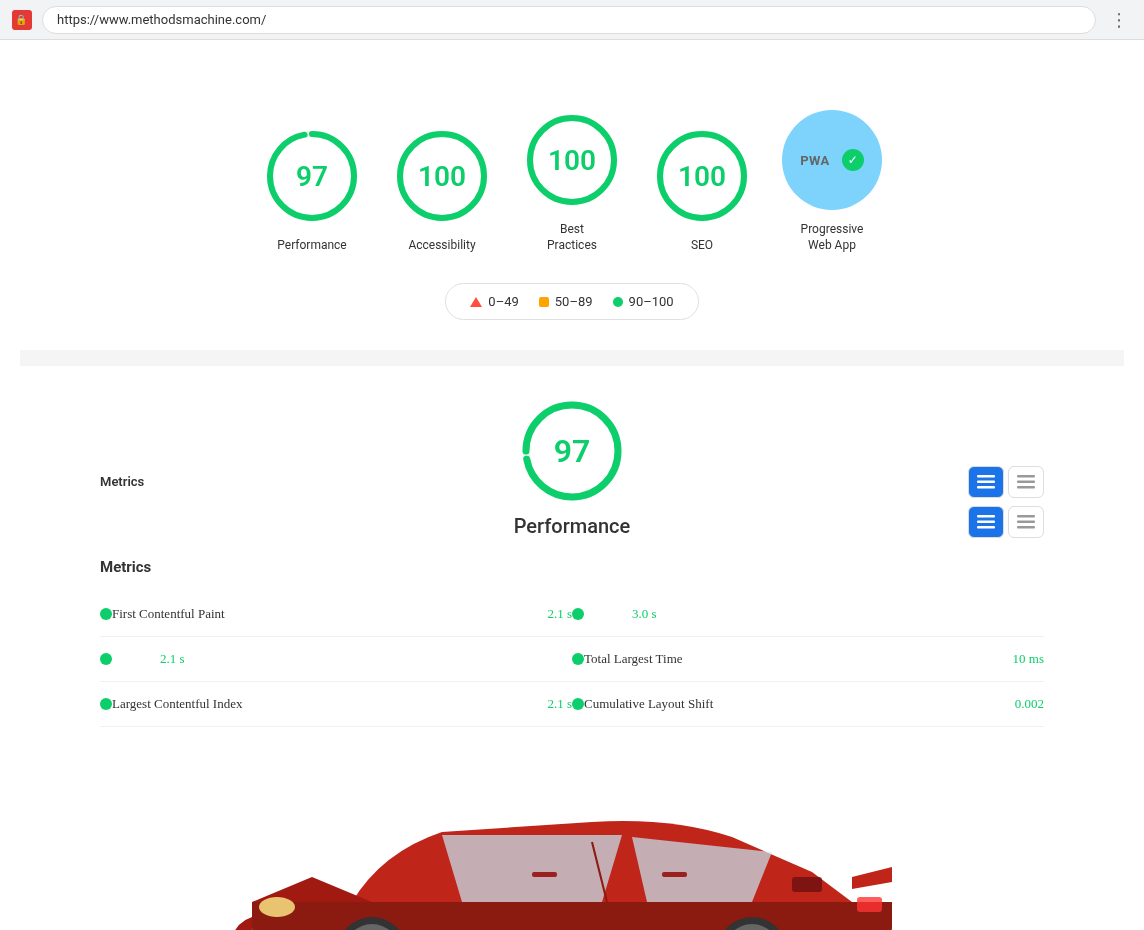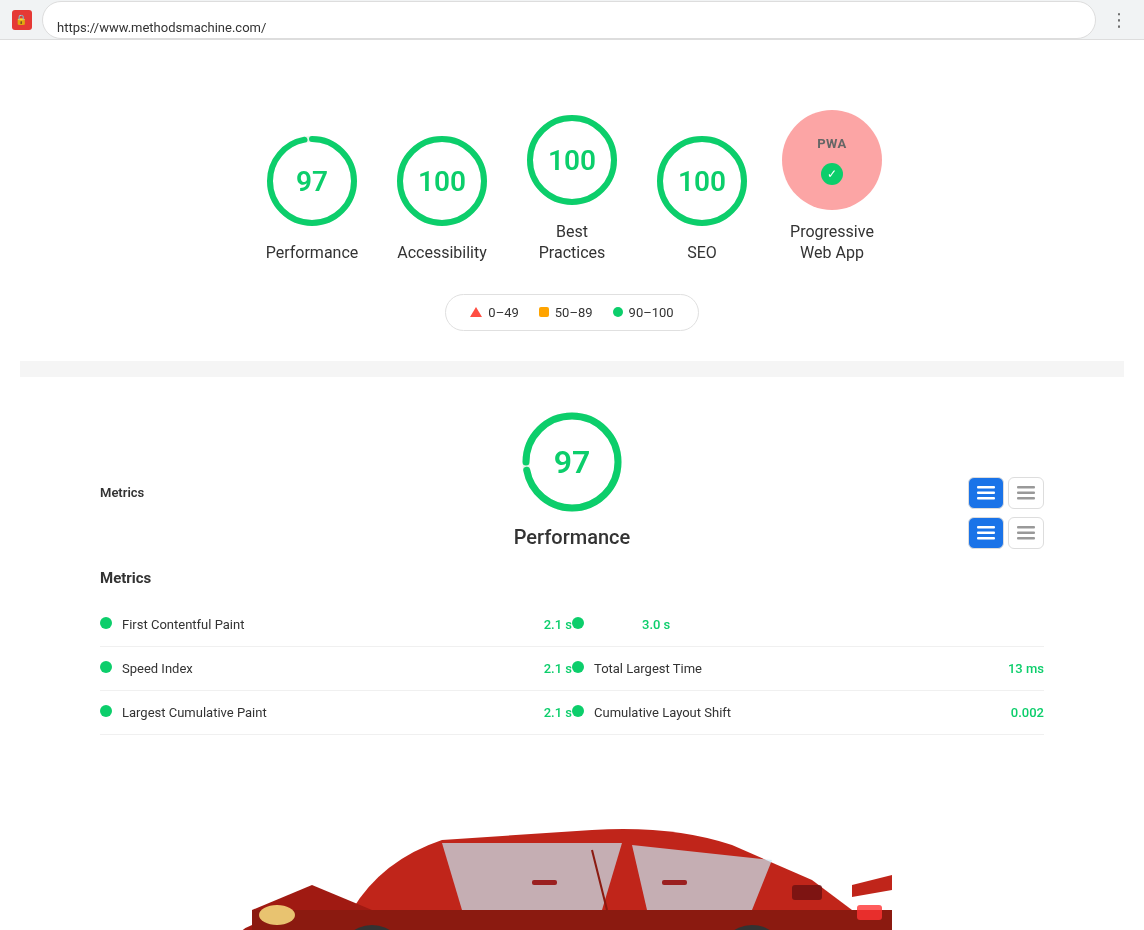--- a/index.html
+++ b/index.html
@@ -32,27 +32,27 @@
       flex-shrink: 0;
     }
     .browser-icon::after {
       content: '🔒';
       font-size: 10px;
     }
     .address-bar {
       flex: 1;
       background: white;
       border-radius: 20px;
-      padding: 18px 14px;
+      padding: 8px 14px;
       font-size: 13px;
       color: #333;
       border: 1px solid #ddd;
       height: 28px;
       display: flex;
-      align-items: flex-start;
+      align-items: center;
     }
     .browser-menu {
       color: #666;
       font-size: 18px;
       cursor: pointer;
       padding: 0 4px;
     }
 
     
     .main-content {
@@ -114,34 +114,34 @@
       position: absolute;
       top: 50%;
       left: 50%;
       transform: translate(-50%, -50%);
       font-size: 28px;
       font-weight: 600;
       color: #0cce6b;
     }
 
     .score-label {
-      font-size: 16px;
+      font-size: 12px;
       color: #333;
       text-align: center;
       line-height: 1.3;
     }
 
     
     .pwa-circle {
       width: 100px;
       height: 100px;
       border-radius: 50%;
-      background: #fca5a5;
-      display: flex;
-      flex-direction: column;
+      background: #7dd3fc;
+      display: flex;
+      flex-direction: row;
       align-items: center;
       justify-content: center;
       gap: 12px;
     }
 
     .pwa-text {
       font-size: 13px;
       font-weight: 700;
       color: #666;
       letter-spacing: 0.5px;
@@ -306,23 +306,25 @@
     }
 
     .metrics-grid {
       display: grid;
       grid-template-columns: 1fr 1fr;
       gap: 0;
     }
 
     .metric-row {
       display: flex;
-      gap: 10px;
+      align-items: center;
+      gap: 0;
       padding: 14px 0;
       border-bottom: 1px solid #f0f0f0;
+      font-family: Liberation Serif, serif;
     }
 
     .metric-dot {
       width: 12px;
       height: 12px;
       background: #0cce6b;
       border-radius: 50%;
       flex-shrink: 0;
     }
 
@@ -505,39 +507,38 @@
       <div class="metrics-grid">
 
         <div>
           <div class="metric-row">
             <div class="metric-dot"></div>
             <span class="metric-name">First Contentful Paint</span>
             <span class="metric-value">2.1 s</span>
           </div>
           <div class="metric-row">
             <div class="metric-dot"></div>
-            <span class="metric-name">Speed Index</span>
             <span class="metric-value">2.1 s</span>
           </div>
           <div class="metric-row">
             <div class="metric-dot"></div>
-            <span class="metric-name">Largest Cumulative Paint</span>
+            <span class="metric-name">Largest Contentful Index</span>
             <span class="metric-value">2.1 s</span>
           </div>
         </div>
 
         <div>
           <div class="metric-row">
             <div class="metric-dot"></div>
             <span class="metric-value">3.0 s</span>
           </div>
           <div class="metric-row">
             <div class="metric-dot"></div>
             <span class="metric-name">Total Largest Time</span>
-            <span class="metric-value">13 ms</span>
+            <span class="metric-value">10 ms</span>
           </div>
           <div class="metric-row">
             <div class="metric-dot"></div>
             <span class="metric-name">Cumulative Layout Shift</span>
             <span class="metric-value">0.002</span>
           </div>
         </div>
 
       </div>
     </div>

